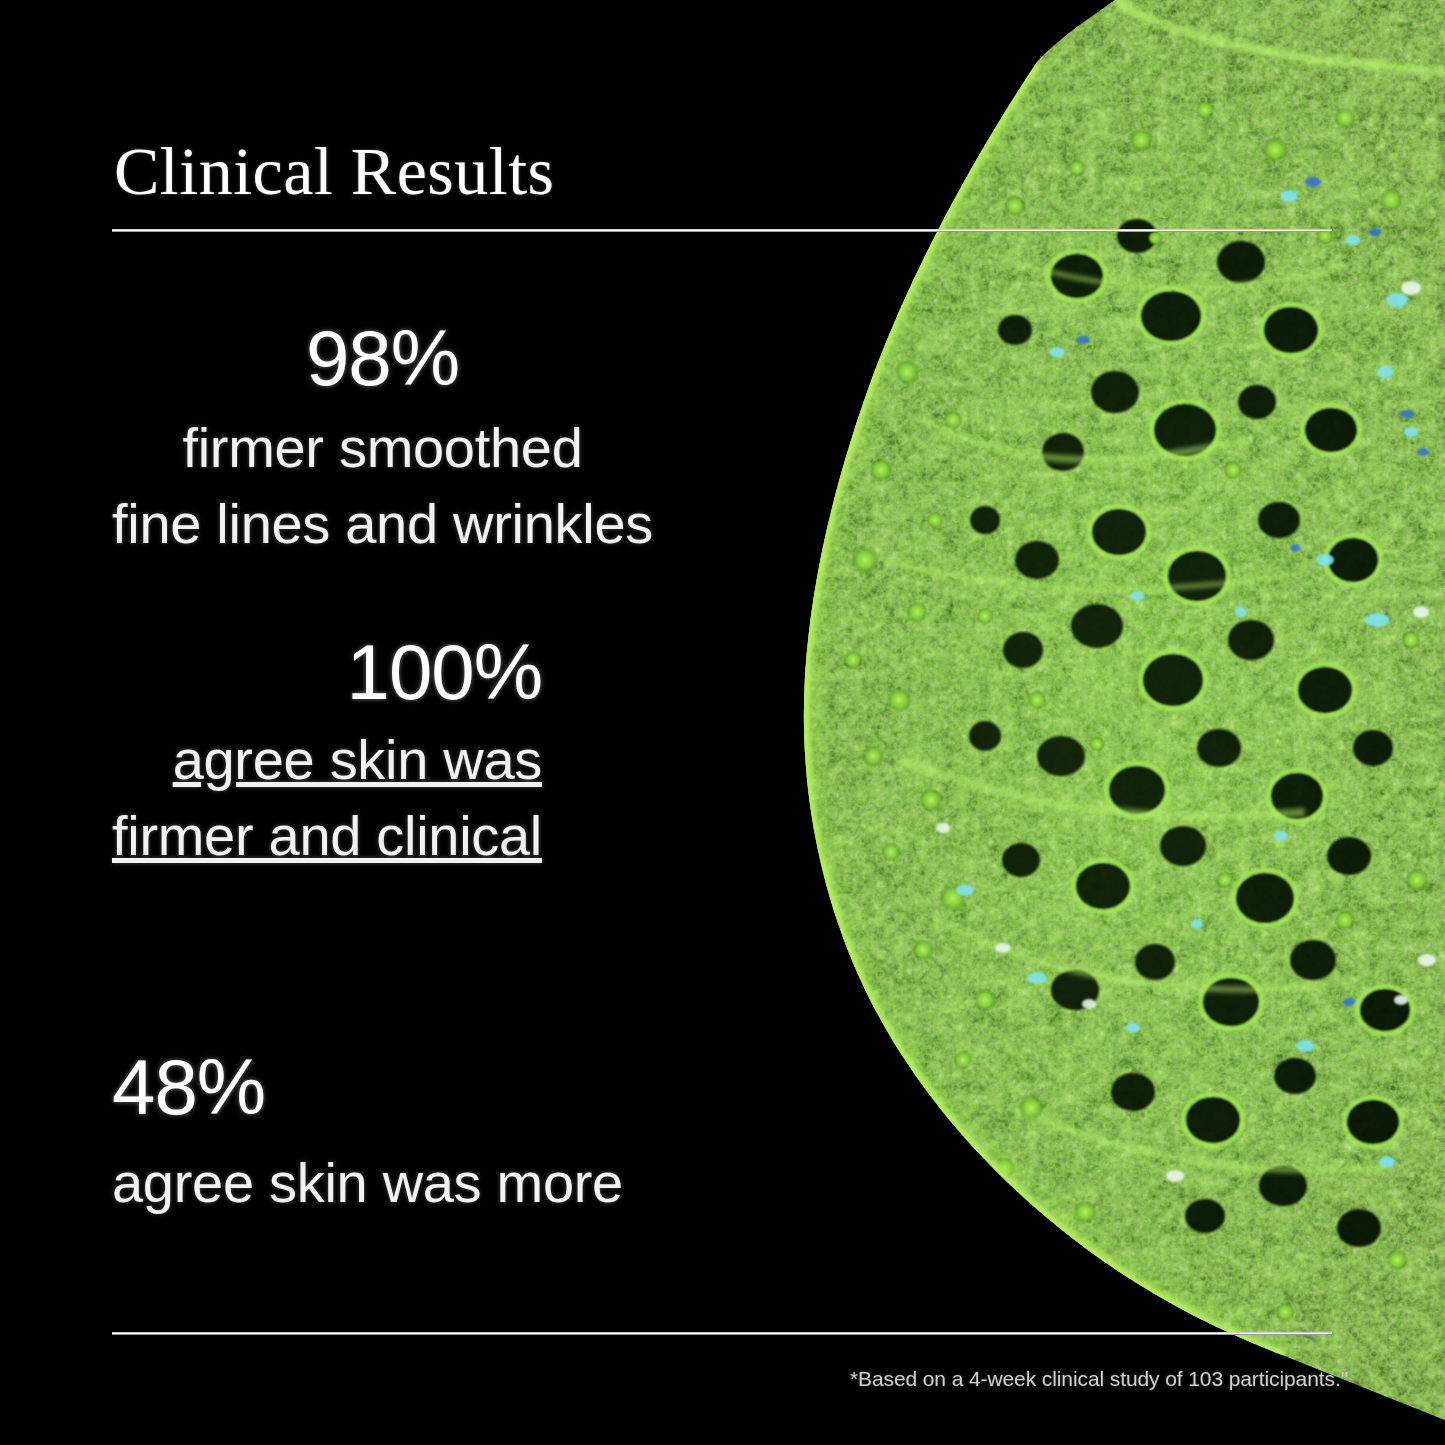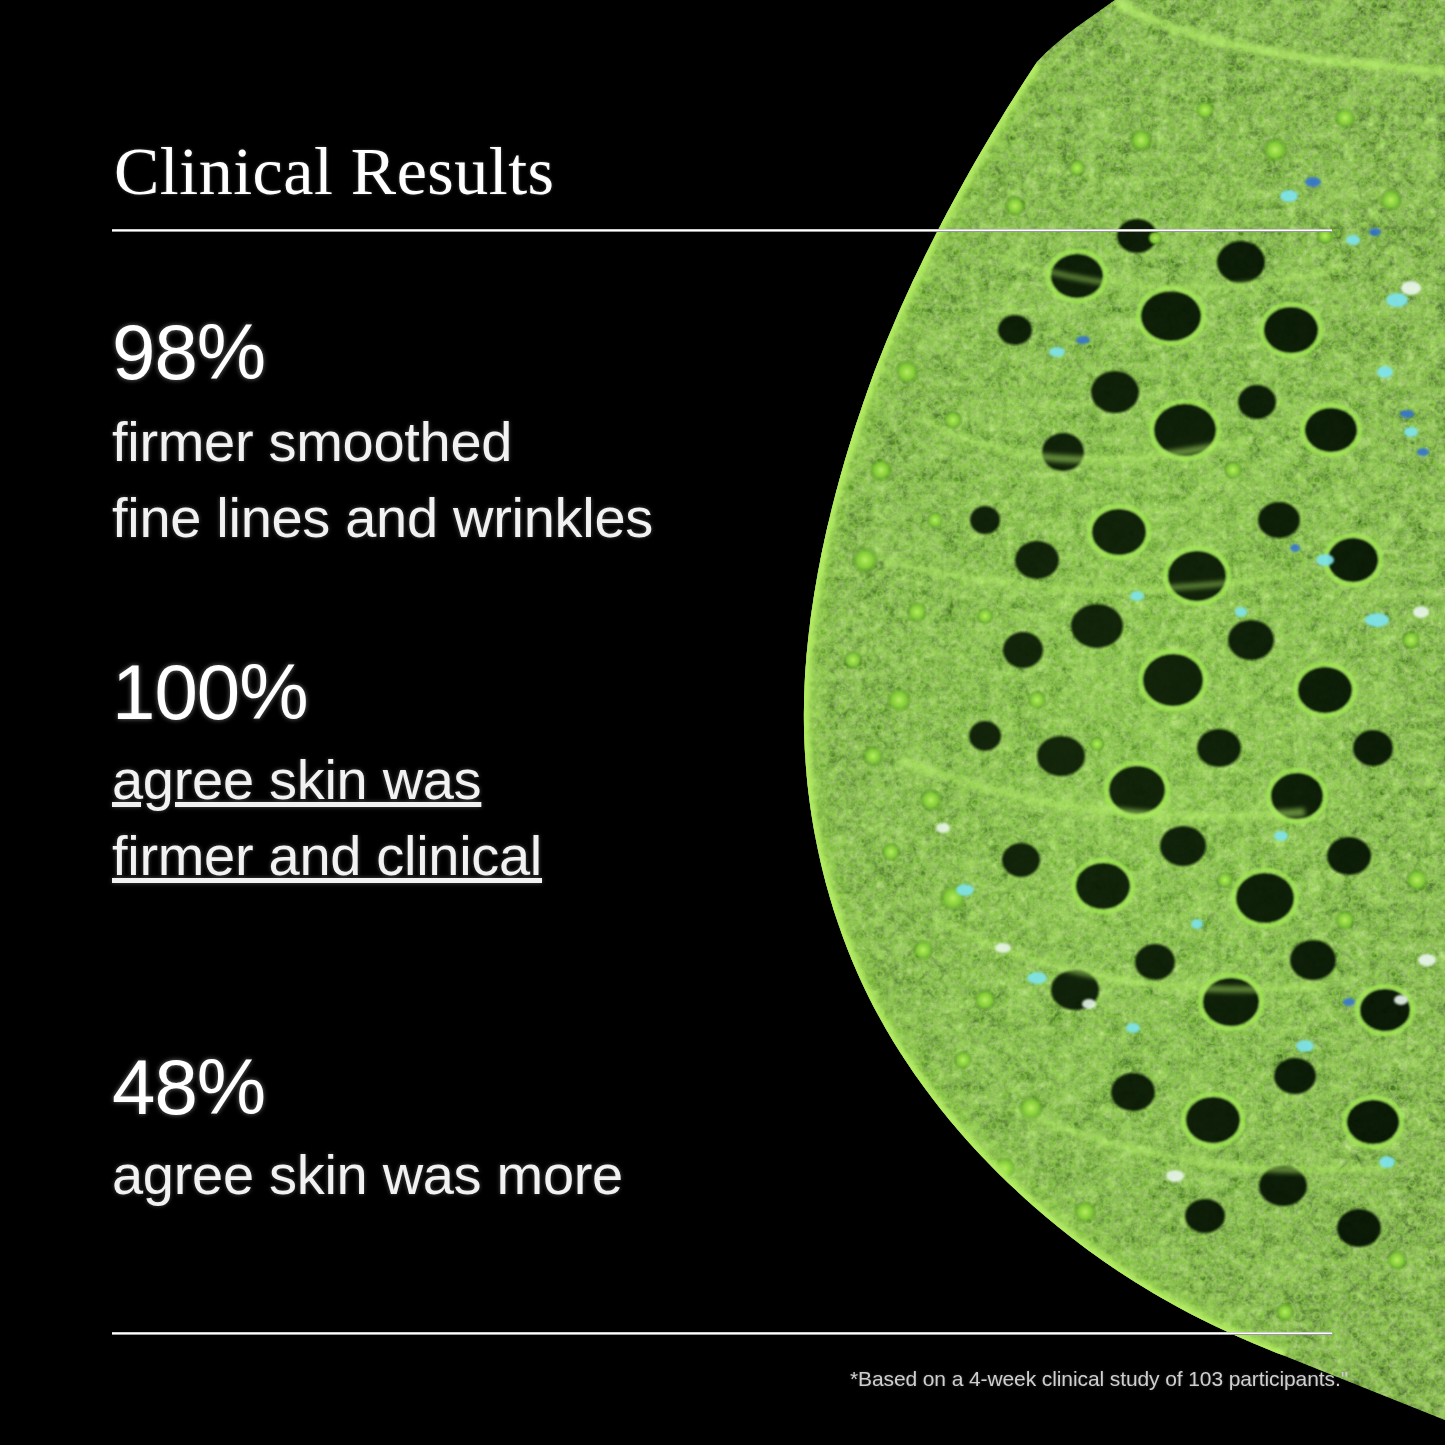--- a/index.html
+++ b/index.html
@@ -56,22 +56,22 @@
   }
 
   
   .stats{
     position:absolute;
     left:112px; top:300px;
     width:790px;
     z-index:6;
   }
   .stat{ position:absolute; left:0; }
-  .stat-1{ top:10px; }
-  .stat-2{ top:350px; }
+  .stat-1{ top:16px;text-align:center; }
+  .stat-2{ top:330px;text-align:right; }
   .stat-3{ top:745px; }
 
   .stat-pct{
     font-family:"Liberation Sans", sans-serif;
     font-size:78px;
     line-height:84px;
     font-weight:400;
     color:#ffffff;
     letter-spacing:-1px;
     text-shadow:0 0 5px rgba(255,255,255,0.45);
@@ -84,21 +84,21 @@
     line-height:76px;
     font-weight:300;
     color:#f2f2f2;
     letter-spacing:-0.3px;
     text-shadow:0 0 4px rgba(255,255,255,0.30);
     white-space:nowrap;
   }
   .stat-desc .ln{ display:block; }
 
   .stat-2 .stat-desc{ margin-top:8px;text-decoration:underline; }
-  .stat-3 .stat-desc{ margin-top:8px;text-align:center; }
+  .stat-3 .stat-desc{ margin-top:16px;text-align:center; }
 
   
   .footnote{
     position:absolute;
     left:0; top:1362px;
     width:1348px;
     text-align:right;
     font-family:"Liberation Sans", sans-serif;
     font-size:21px;
     line-height:34px;

